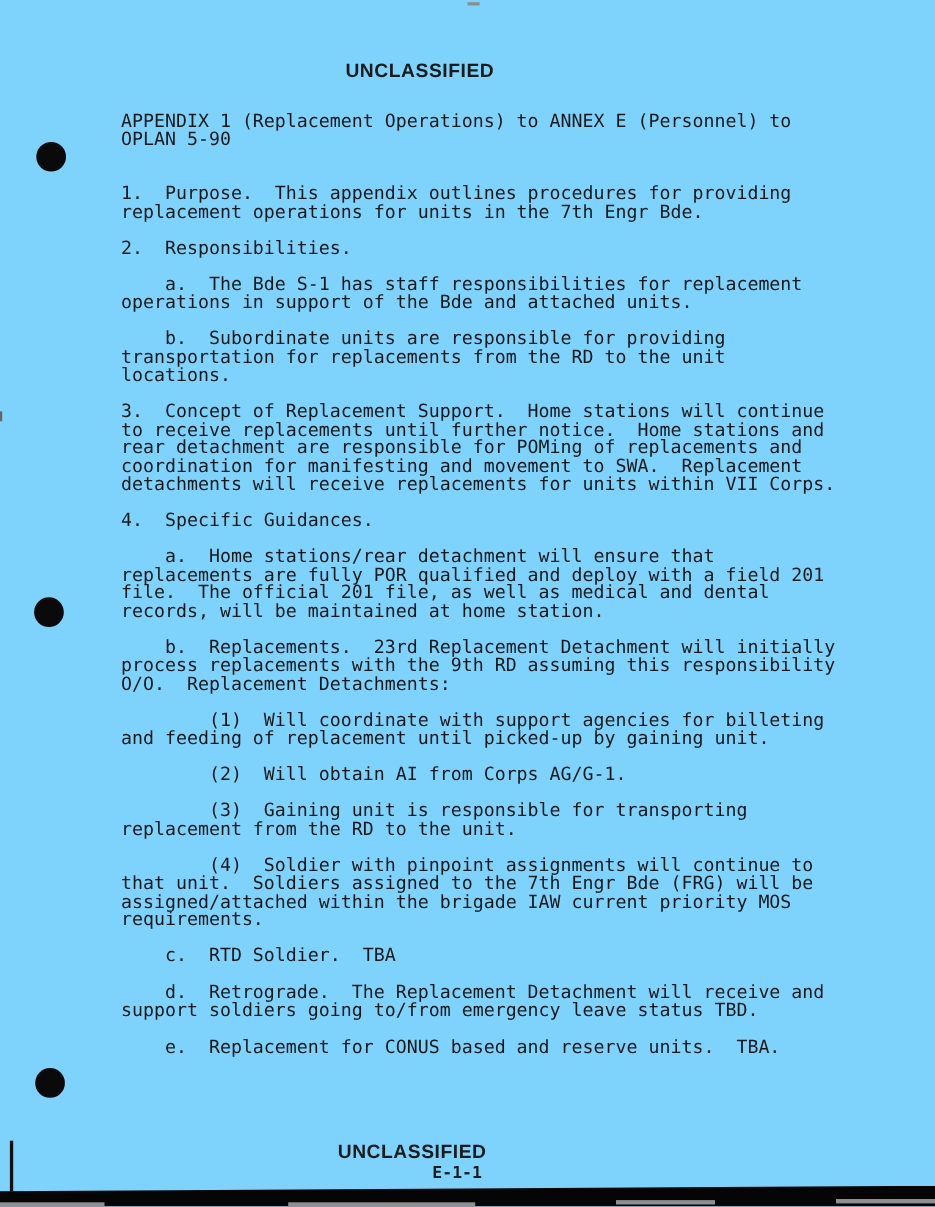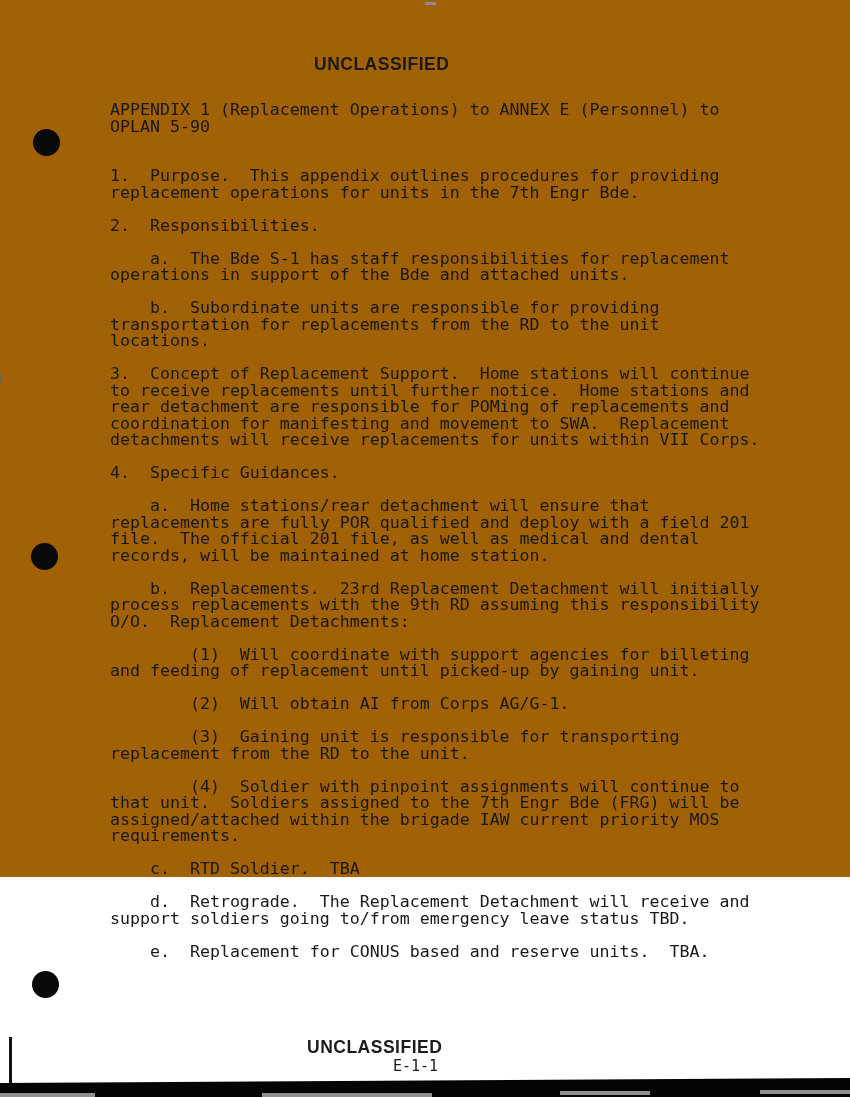--- a/index.html
+++ b/index.html
@@ -7,22 +7,22 @@
     padding: 0;
     width: 850px;
     height: 1097px;
     background: #ffffff;
     overflow: hidden;
     position: relative;
   }
   .page {
     position: absolute;
     left: 0; top: 0;
-    width: 850px; height: 877px;
-    background: #a16207;
+    width: 850px; height: 1097px;
+    background: #7dd3fc;
   }
   .classification {
     position: absolute;
     font-family: "Liberation Sans", sans-serif;
     font-weight: 700;
     font-size: 17.5px;
     letter-spacing: 0.5px;
     color: #1b1b1b;
     white-space: nowrap;
   }
@@ -40,20 +40,21 @@
     white-space: pre;
   }
   .page-number {
     position: absolute;
     left: 393px;
     top: 1057px;
     font-family: "DejaVu Sans Mono", monospace;
     font-size: 15px;
     color: #1b1b1b;
     white-space: pre;
+    font-weight: bold;
   }
   .hole-punch {
     position: absolute;
     width: 27px; height: 27px;
     border-radius: 50%;
     background: #0a0a0a;
   }
   .hole-punch.p1 { left: 33px; top: 129px; }
   .hole-punch.p2 { left: 31px; top: 543px; }
   .hole-punch.p3 { left: 32px; top: 971px; }

